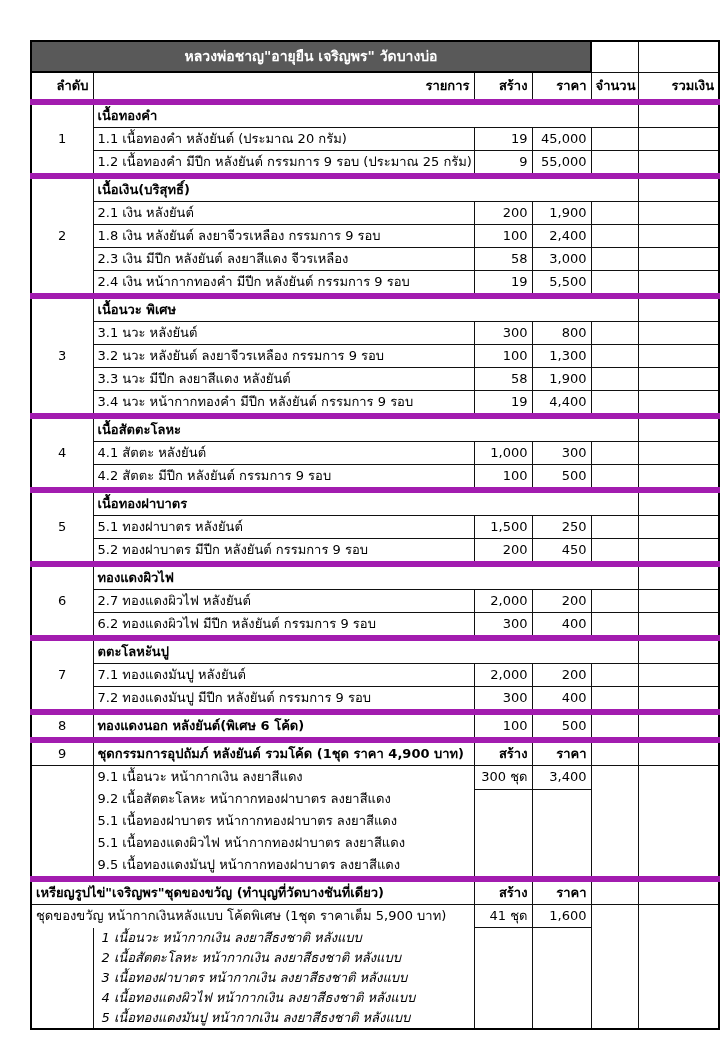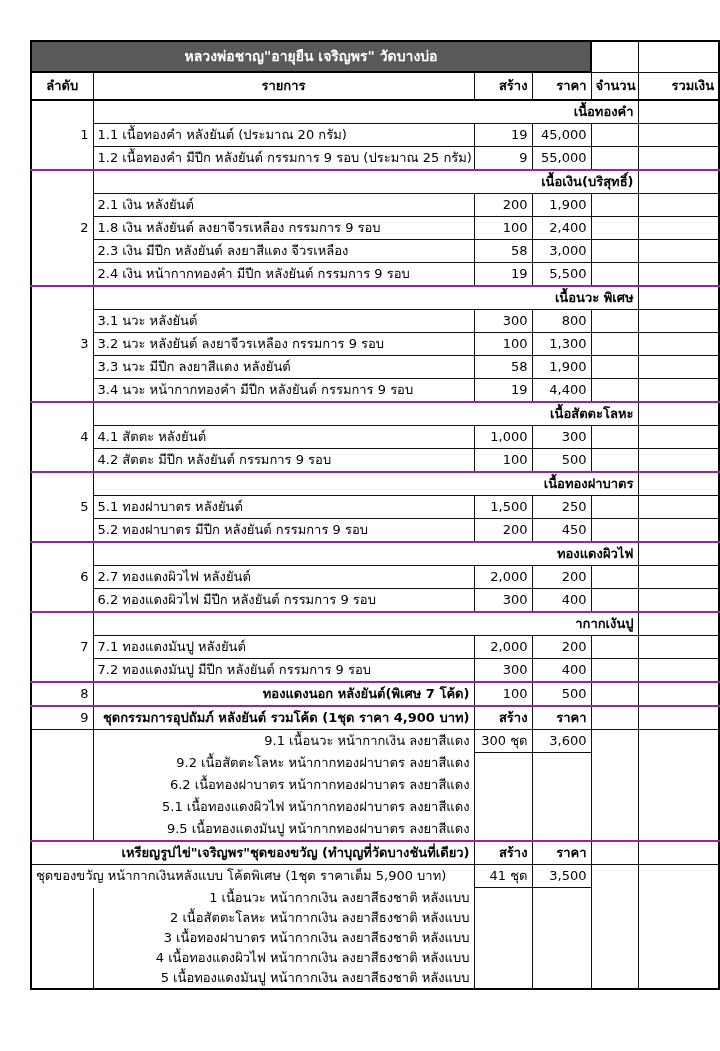--- a/index.html
+++ b/index.html
@@ -15,34 +15,34 @@
     border:2px solid #000;
   }
   td{
     border:1px solid #111;
     padding:0 4px;
     font-size:13px;
     height:22px;line-height:22px;
     white-space:nowrap;overflow:hidden;
     vertical-align:middle;
   }
-  tr.sec td{border-top:2px solid #a21caf;text-align:right;}
+  tr.sec td{border-top:6px solid #a21caf;}
   .title-cell{
     color:#fff;font-weight:bold;font-size:14px;
     text-align:center;height:29px;line-height:29px;
     border:2px solid #000;
   }
-  tr.head td{font-weight:bold;text-align:center;height:26px;line-height:26px;border-bottom:2px solid #000;}
+  tr.head td{font-weight:bold;text-align:right;height:26px;line-height:26px;border-bottom:2px solid #000;}
   tr.head td.right{text-align:right;}
   .cat{font-weight:bold;}
   .num{text-align:right;}
   .center{text-align:center;}
   .bold{font-weight:bold;}
   .multiline{vertical-align:top;}
-  .multiline div{height:22px;line-height:22px;white-space:nowrap;overflow:hidden;text-align:right;}
+  .multiline div{height:22px;line-height:22px;white-space:nowrap;overflow:hidden;}
   .multiline.sub div{height:20px;line-height:20px;padding-left:4px;}
   .hide-b{border-bottom-style:hidden;}
   .hide-t{border-top-style:hidden;}
 </style>
 </head>
 <body>
 
 <div class="sheet">
   <table class="price">
     <colgroup>
@@ -204,86 +204,86 @@
         </tr>
         <tr>
           <td>6.2 ทองแดงผิวไฟ มีปีก หลังยันต์ กรรมการ 9  รอบ</td>
           <td class="num">300</td>
           <td class="num">400</td>
           <td></td>
           <td></td>
         </tr>
         <tr class="sec">
           <td rowspan="3" class="center">7</td>
-          <td colspan="4" class="cat">ากากเงันปู</td>
+          <td colspan="4" class="cat">ตตะโลหะันปู</td>
           <td></td>
         </tr>
         <tr>
           <td>7.1 ทองแดงมันปู หลังยันต์</td>
           <td class="num">2,000</td>
           <td class="num">200</td>
           <td></td>
           <td></td>
         </tr>
         <tr>
           <td>7.2 ทองแดงมันปู มีปีก หลังยันต์ กรรมการ 9  รอบ</td>
           <td class="num">300</td>
           <td class="num">400</td>
           <td></td>
           <td></td>
         </tr>
         <tr class="sec">
           <td class="center">8</td>
-          <td class="cat">ทองแดงนอก หลังยันต์(พิเศษ 7 โค้ด)</td>
+          <td class="cat">ทองแดงนอก หลังยันต์(พิเศษ 6 โค้ด)</td>
           <td class="num">100</td>
           <td class="num">500</td>
           <td></td>
           <td></td>
         </tr>
         <tr class="sec">
           <td class="center">9</td>
           <td class="cat">ชุดกรรมการอุปถัมภ์ หลังยันต์ รวมโค้ด (1ชุด ราคา 4,900 บาท)</td>
           <td class="num bold">สร้าง</td>
           <td class="num bold">ราคา</td>
           <td></td>
           <td></td>
         </tr>
         <tr>
           <td rowspan="2"></td>
           <td rowspan="2" class="multiline">
             <div>9.1 เนื้อนวะ หน้ากากเงิน ลงยาสีแดง</div>
             <div>9.2 เนื้อสัตตะโลหะ หน้ากากทองฝาบาตร ลงยาสีแดง</div>
-            <div>6.2 เนื้อทองฝาบาตร หน้ากากทองฝาบาตร ลงยาสีแดง</div>
+            <div>5.1 เนื้อทองฝาบาตร หน้ากากทองฝาบาตร ลงยาสีแดง</div>
             <div>5.1 เนื้อทองแดงผิวไฟ หน้ากากทองฝาบาตร ลงยาสีแดง</div>
             <div>9.5 เนื้อทองแดงมันปู หน้ากากทองฝาบาตร ลงยาสีแดง</div>
           </td>
           <td class="num">300 ชุด</td>
-          <td class="num">3,600</td>
+          <td class="num">3,400</td>
           <td rowspan="2"></td>
           <td rowspan="2"></td>
         </tr>
         <tr style="height: 88px;">
           <td></td>
           <td></td>
         </tr>
         <tr class="sec">
           <td colspan="2" class="cat">เหรียญรูปไข่"เจริญพร"ชุดของขวัญ (ทำบุญที่วัดบางชันที่เดียว)</td>
           <td class="num bold">สร้าง</td>
           <td class="num bold">ราคา</td>
           <td></td>
           <td></td>
         </tr>
         <tr>
           <td colspan="2" class="hide-b">ชุดของขวัญ หน้ากากเงินหลังแบบ โค้ดพิเศษ (1ชุด ราคาเต็ม 5,900 บาท)</td>
           <td class="num">41 ชุด</td>
-          <td class="num">3,500</td>
-          <td rowspan="2"></td>
-          <td rowspan="2"></td>
-        </tr>
-        <tr style="height: 100px;">
+          <td class="num">1,600</td>
+          <td rowspan="2"></td>
+          <td rowspan="2"></td>
+        </tr>
+        <tr style="height: 100px; font-style: italic;">
           <td class="hide-t"></td>
           <td class="multiline sub hide-t">
             <div>1 เนื้อนวะ หน้ากากเงิน ลงยาสีธงชาติ หลังแบบ</div>
             <div>2 เนื้อสัตตะโลหะ หน้ากากเงิน ลงยาสีธงชาติ หลังแบบ</div>
             <div>3 เนื้อทองฝาบาตร หน้ากากเงิน ลงยาสีธงชาติ หลังแบบ</div>
             <div>4 เนื้อทองแดงผิวไฟ หน้ากากเงิน ลงยาสีธงชาติ หลังแบบ</div>
             <div>5 เนื้อทองแดงมันปู หน้ากากเงิน ลงยาสีธงชาติ หลังแบบ</div>
           </td>
           <td></td>
           <td></td>

